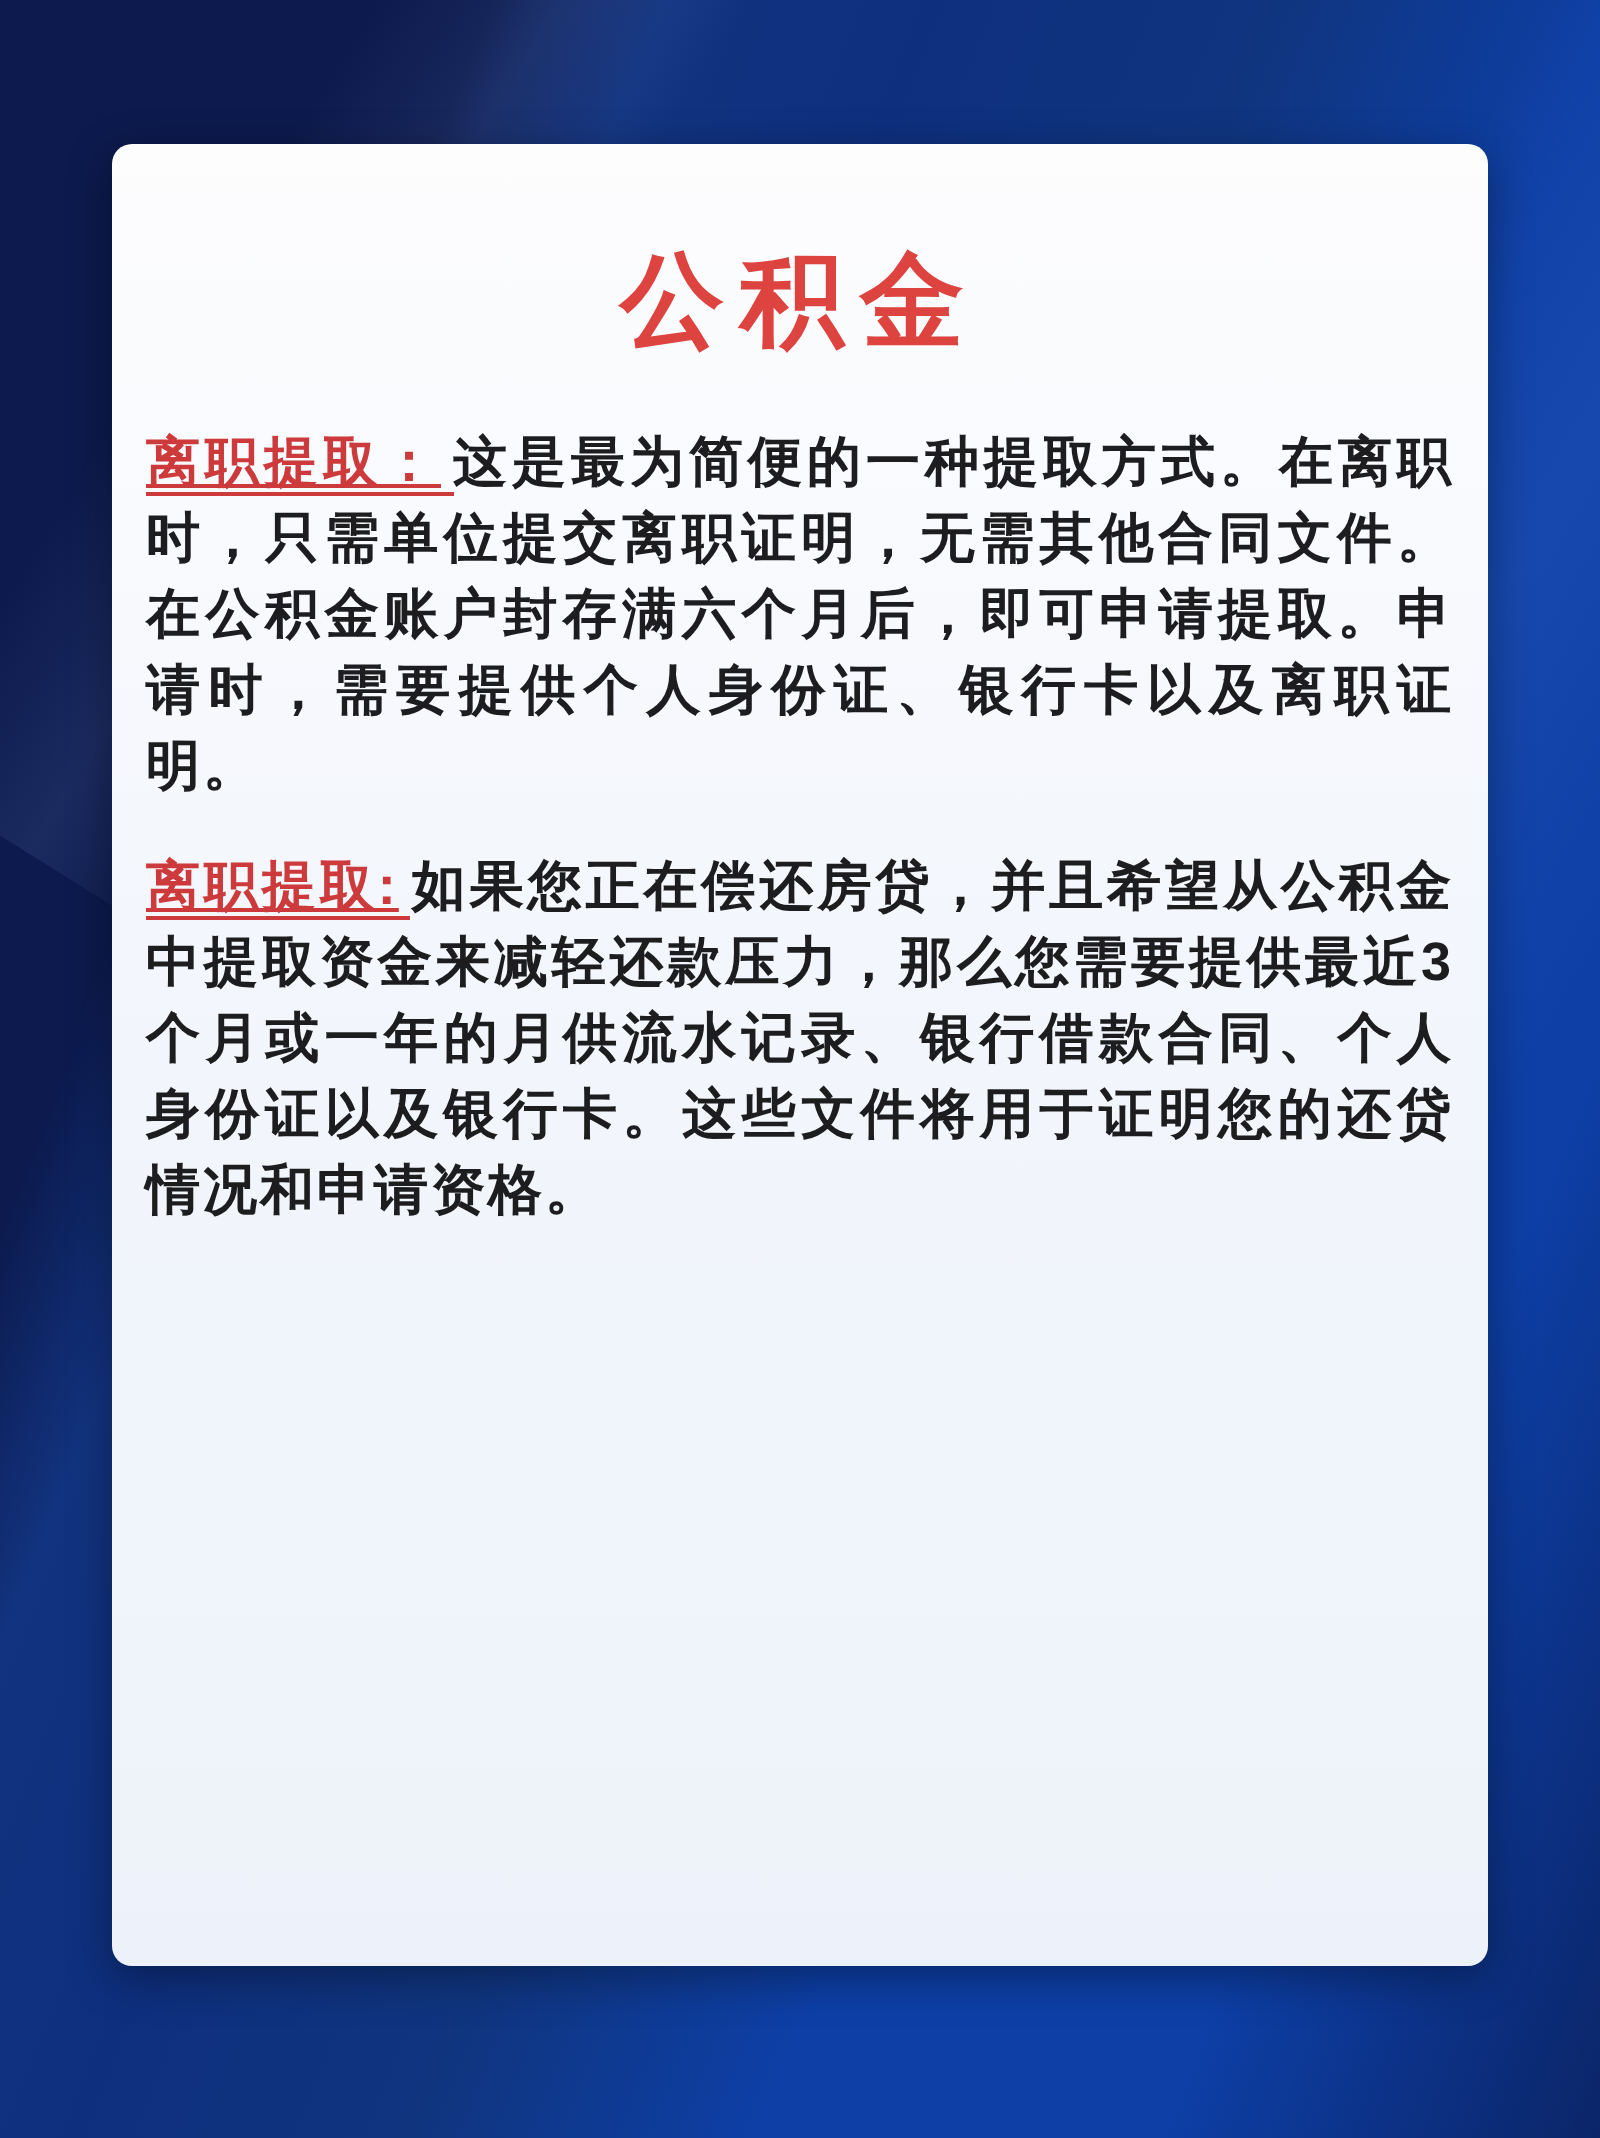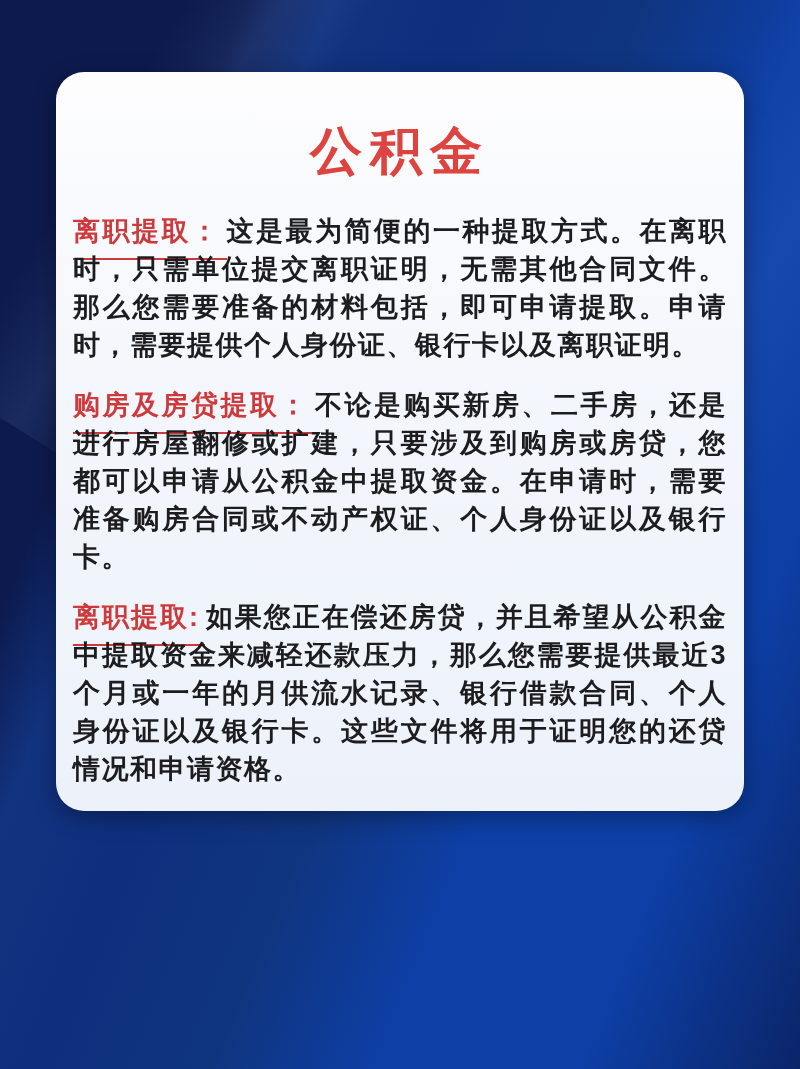--- a/index.html
+++ b/index.html
@@ -44,22 +44,22 @@
   .bg-streak-2 {
     position: absolute;
     top: -80px; right: -40px;
     width: 260px; height: 900px;
     background: linear-gradient(90deg, rgba(255,255,255,0), rgba(140,180,255,0.08), rgba(255,255,255,0));
     transform: rotate(30deg);
   }
   .card {
     position: absolute;
     left: 56px; top: 72px;
-    width: 688px; height: 739px;
-    border-radius: 28px;
+    width: 688px; height: 911px;
+    border-radius: 10px;
     background: linear-gradient(180deg, var(--card-bg-top) 0%, #f3f6fc 45%, var(--card-bg-bottom) 100%);
     box-shadow: 0 6px 22px rgba(0,0,0,0.35);
     padding: 46px 17px 0 17px;
   }
   .poster-title {
     text-align: center;
     color: var(--title-red);
     font-weight: 700;
     font-size: 52px;
     line-height: 66px;
@@ -71,39 +71,39 @@
     line-height: 38px;
     letter-spacing: 1.5px;
     font-weight: 700;
     color: var(--body-text);
     text-align: justify;
     margin-bottom: 22px;
   }
   .sec-heading {
     color: var(--heading-red);
     padding-right: 6px;
-    padding-bottom: 14px;
+    padding-bottom: 2px;
     background: linear-gradient(var(--heading-red), var(--heading-red)) left 100% / 100% 2px no-repeat;
+    text-decoration: underline;
   }
   .sec-body { color: var(--body-text); }
 </style>
 </head>
 <body>
 
 <div class="poster-bg">
   <div class="bg-streak"></div>
   <div class="bg-streak-2"></div>
 
   <div class="card">
 
     <div class="poster-title">
       <div>公积金</div>
     </div>
 
-    <p class="section"><span class="sec-heading">离职提取：</span><span class="sec-body">这是最为简便的一种提取方式。在离职时，只需单位提交离职证明，无需其他合同文件。那么您需要准备的材料包括，即可申请提取。申请时，需要提供个人身份证、银行卡以及离职证明。</span></p>
+    <p class="section"><span class="sec-heading">离职提取：</span><span class="sec-body">这是最为简便的一种提取方式。在离职时，只需单位提交离职证明，无需其他合同文件。在公积金账户封存满六个月后，即可申请提取。申请时，需要提供个人身份证、银行卡以及离职证明。</span></p>
 
 
-    <p class="section"><span class="sec-heading">购房及房贷提取：</span><span class="sec-body">不论是购买新房、二手房，还是进行房屋翻修或扩建，只要涉及到购房或房贷，您都可以申请从公积金中提取资金。在申请时，需要准备购房合同或不动产权证、个人身份证以及银行卡。</span></p>
 
     <p class="section"><span class="sec-heading">离职提取:</span><span class="sec-body">如果您正在偿还房贷，并且希望从公积金中提取资金来减轻还款压力，那么您需要提供最近3个月或一年的月供流水记录、银行借款合同、个人身份证以及银行卡。这些文件将用于证明您的还贷情况和申请资格。</span></p>
 
   </div>
 </div>
 
 </body></html>

